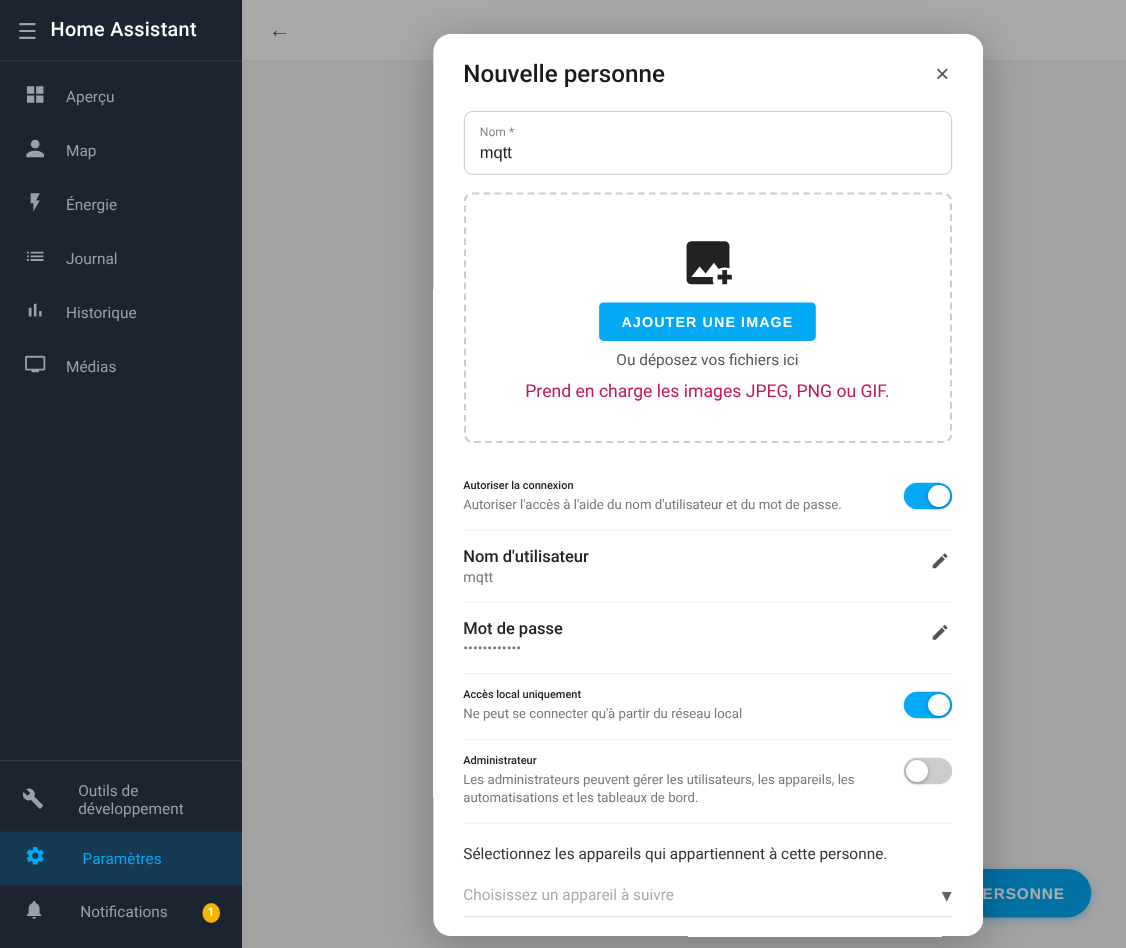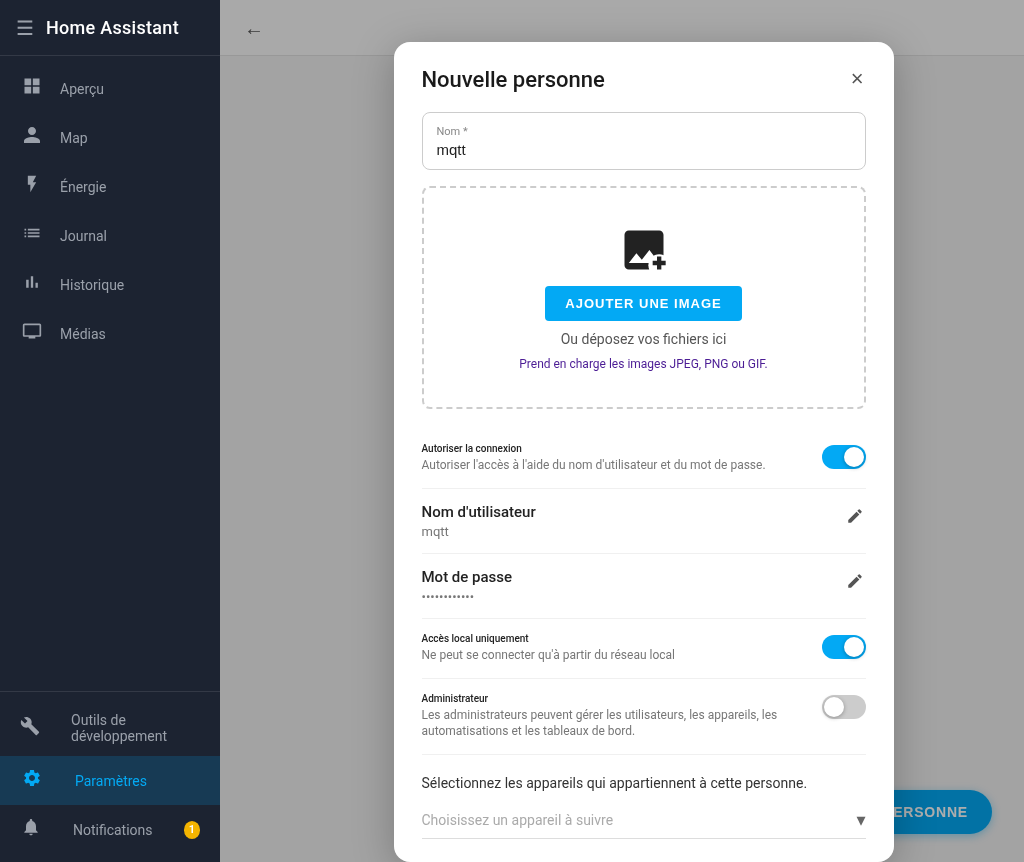--- a/index.html
+++ b/index.html
@@ -146,21 +146,21 @@
       text-transform: uppercase;
       box-shadow: 0 2px 8px rgba(3,169,244,0.4);
     }
 
     
     .overlay {
       position: absolute;
       top: 0; left: 0; right: 0; bottom: 0;
       background: rgba(0,0,0,0.32);
       display: flex;
-      align-items: flex-end;
+      align-items: center;
       justify-content: center;
       padding-top: 20px;
       z-index: 10;
       padding-left: 43px;
     }
 
     
     .dialog {
       background: #fff;
       border-radius: 16px;
@@ -251,22 +251,22 @@
       letter-spacing: 1px;
       text-transform: uppercase;
       cursor: pointer;
     }
     .upload-text-main {
       font-size: 14px;
       color: #555;
       font-weight: 400;
     }
     .upload-text-sub {
-      font-size: 12px;
-      color: #4c1d95;
+      font-size: 16px;
+      color: #be185d;
     }
 
     
     .toggle-row {
       display: flex;
       align-items: flex-start;
       justify-content: space-between;
       padding: 14px 0;
       border-bottom: 1px solid #f0f0f0;
       gap: 16px;

